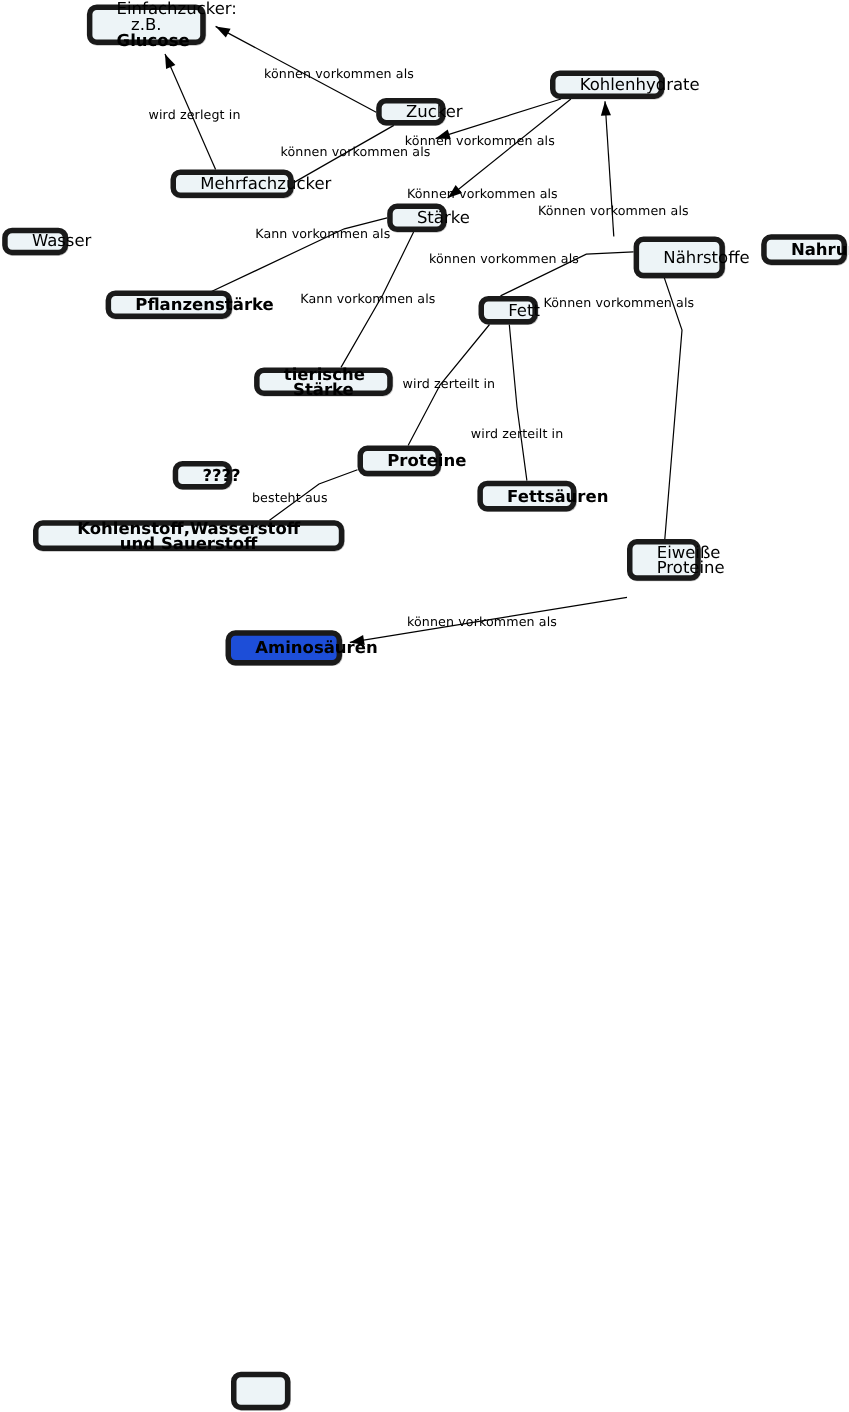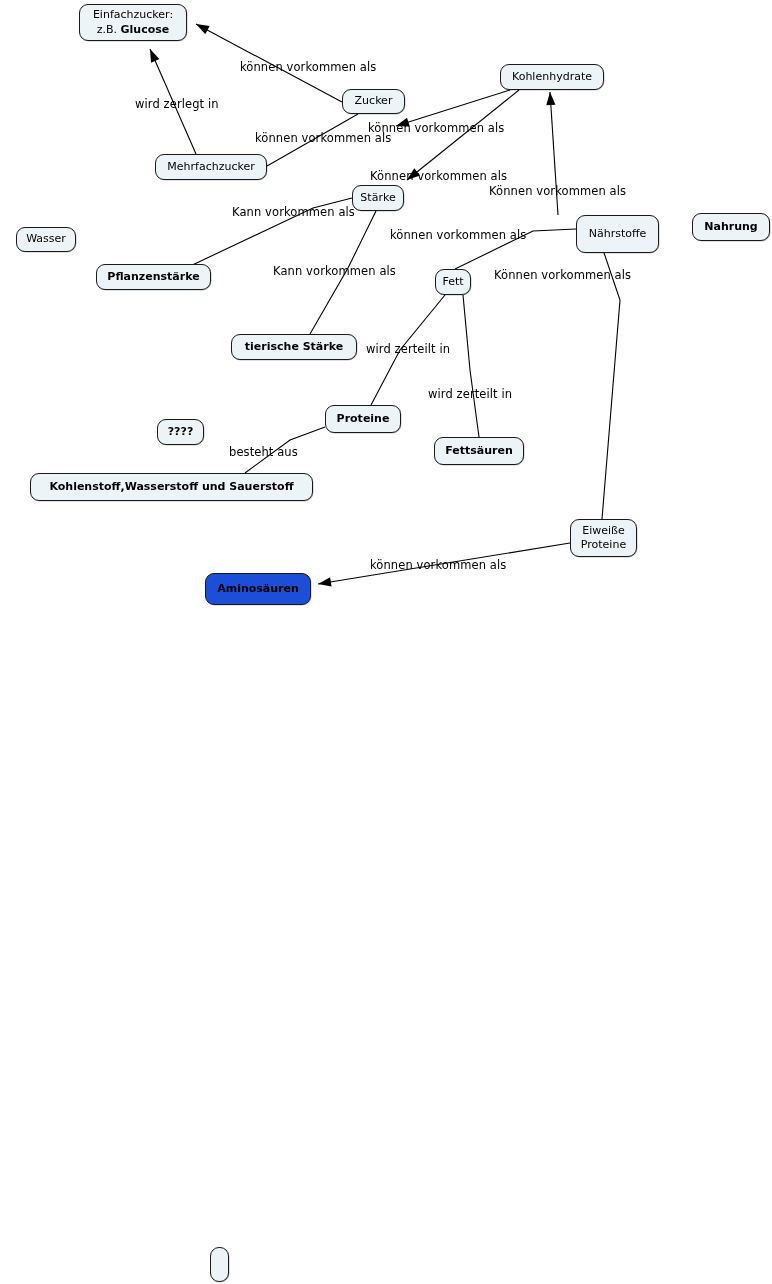--- a/index.html
+++ b/index.html
@@ -22,30 +22,30 @@
     left: 0;
     top: 0;
     width: 772px;
     height: 1284px;
     pointer-events: none;
   }
   .node {
     position: absolute;
     box-sizing: border-box;
     background: #edf4f7;
-    border: 1px solid #ef4444;
+    border: 5px solid #ef4444;
     border-radius: 9px;
     color: #000000;
-    font-size: 11px;
+    font-size: 15px;
     line-height: 14.5px;
     text-align: center;
     display: flex;
     align-items: center;
     justify-content: center;
-    padding: 2px 0;
+    padding: 2px 22px;
     white-space: pre-line;
     box-shadow: 0.5px 0.5px 0 rgba(0,0,0,0.25);
   }
   .node.bold {
     font-weight: bold;
   }
   .node .nlabel {
     display: block;
     width: 100%;
   }
@@ -90,30 +90,30 @@
       <polygon points="318,584 330.0925826644227,577.3720708736361 331.56998182909854,586.4526706174973" fill="#000000"></polygon>
     </svg>
 
   <div id="node-layer">
       <div class="node" style="left: 79px; top: 4px; width: 108px; height: 37px; background: rgb(237, 244, 247); border-color: rgb(26, 26, 26);"><span class="nlabel">Einfachzucker:<br>z.B. <b>Glucose</b></span></div>
       <div class="node" style="left: 342px; top: 89px; width: 63px; height: 25px; background: rgb(237, 244, 247); border-color: rgb(26, 26, 26);"><span class="nlabel">Zucker</span></div>
       <div class="node" style="left: 500px; top: 64px; width: 104px; height: 26px; background: rgb(237, 244, 247); border-color: rgb(26, 26, 26);"><span class="nlabel">Kohlenhydrate</span></div>
       <div class="node" style="left: 155px; top: 154px; width: 112px; height: 26px; background: rgb(237, 244, 247); border-color: rgb(26, 26, 26);"><span class="nlabel">Mehrfachzucker</span></div>
       <div class="node" style="left: 352px; top: 185px; width: 52px; height: 26px; background: rgb(237, 244, 247); border-color: rgb(26, 26, 26);"><span class="nlabel">Stärke</span></div>
       <div class="node" style="left: 576px; top: 215px; width: 83px; height: 38px; background: rgb(237, 244, 247); border-color: rgb(26, 26, 26);"><span class="nlabel">Nährstoffe</span></div>
-      <div class="node" style="left: 16px; top: 207px; width: 60px; height: 25px; background: rgb(237, 244, 247); border-color: rgb(26, 26, 26); margin-top: 20px;"><span class="nlabel">Wasser</span></div>
+      <div class="node" style="left: 2px; top: 207px; width: 60px; height: 25px; background: rgb(237, 244, 247); border-color: rgb(26, 26, 26);"><span class="nlabel">Wasser</span></div>
       <div class="node bold" style="left: 692px; top: 213px; width: 78px; height: 28px; background: rgb(237, 244, 247); border-color: rgb(26, 26, 26);"><span class="nlabel">Nahrung</span></div>
       <div class="node bold" style="left: 96px; top: 264px; width: 115px; height: 26px; background: rgb(237, 244, 247); border-color: rgb(26, 26, 26);"><span class="nlabel">Pflanzenstärke</span></div>
       <div class="node" style="left: 435px; top: 269px; width: 36px; height: 26px; background: rgb(237, 244, 247); border-color: rgb(26, 26, 26);"><span class="nlabel">Fett</span></div>
       <div class="node bold" style="left: 231px; top: 334px; width: 126px; height: 26px; background: rgb(237, 244, 247); border-color: rgb(26, 26, 26);"><span class="nlabel">tierische Stärke</span></div>
       <div class="node bold" style="left: 325px; top: 405px; width: 76px; height: 28px; background: rgb(237, 244, 247); border-color: rgb(26, 26, 26);"><span class="nlabel">Proteine</span></div>
       <div class="node bold" style="left: 157px; top: 419px; width: 47px; height: 26px; background: rgb(237, 244, 247); border-color: rgb(26, 26, 26);"><span class="nlabel">????</span></div>
       <div class="node bold" style="left: 434px; top: 437px; width: 90px; height: 28px; background: rgb(237, 244, 247); border-color: rgb(26, 26, 26);"><span class="nlabel">Fettsäuren</span></div>
       <div class="node bold" style="left: 30px; top: 473px; width: 283px; height: 28px; background: rgb(237, 244, 247); border-color: rgb(26, 26, 26);"><span class="nlabel">Kohlenstoff,Wasserstoff und Sauerstoff</span></div>
-      <div class="node" style="left: 570px; top: 519px; width: 67px; height: 38px; background: rgb(237, 244, 247); border-color: rgb(26, 26, 26);"><span class="nlabel">Eiweiße
+      <div class="node" style="left: 570px; top: 490px; width: 67px; height: 38px; background: rgb(237, 244, 247); border-color: rgb(26, 26, 26);"><span class="nlabel">Eiweiße
 Proteine</span></div>
       <div class="node bold" style="left: 205px; top: 573px; width: 106px; height: 32px; background: #1d4ed8; border-color: rgb(26, 26, 26);"><span class="nlabel">Aminosäuren</span></div>
       <div class="node" style="left: 210px; top: 1247px; width: 19px; height: 35px; background: rgb(237, 244, 247); border-color: rgb(26, 26, 26);"><span class="nlabel"></span></div>
     </div>
   <div id="label-layer">
       <div class="edge-label" style="left: 240px; top: 61px;">können vorkommen als</div>
       <div class="edge-label" style="left: 135px; top: 98px;">wird zerlegt in</div>
       <div class="edge-label" style="left: 368px; top: 122px;">können vorkommen als</div>
       <div class="edge-label" style="left: 255px; top: 132px;">können vorkommen als</div>
       <div class="edge-label" style="left: 370px; top: 170px;">Können vorkommen als</div>

